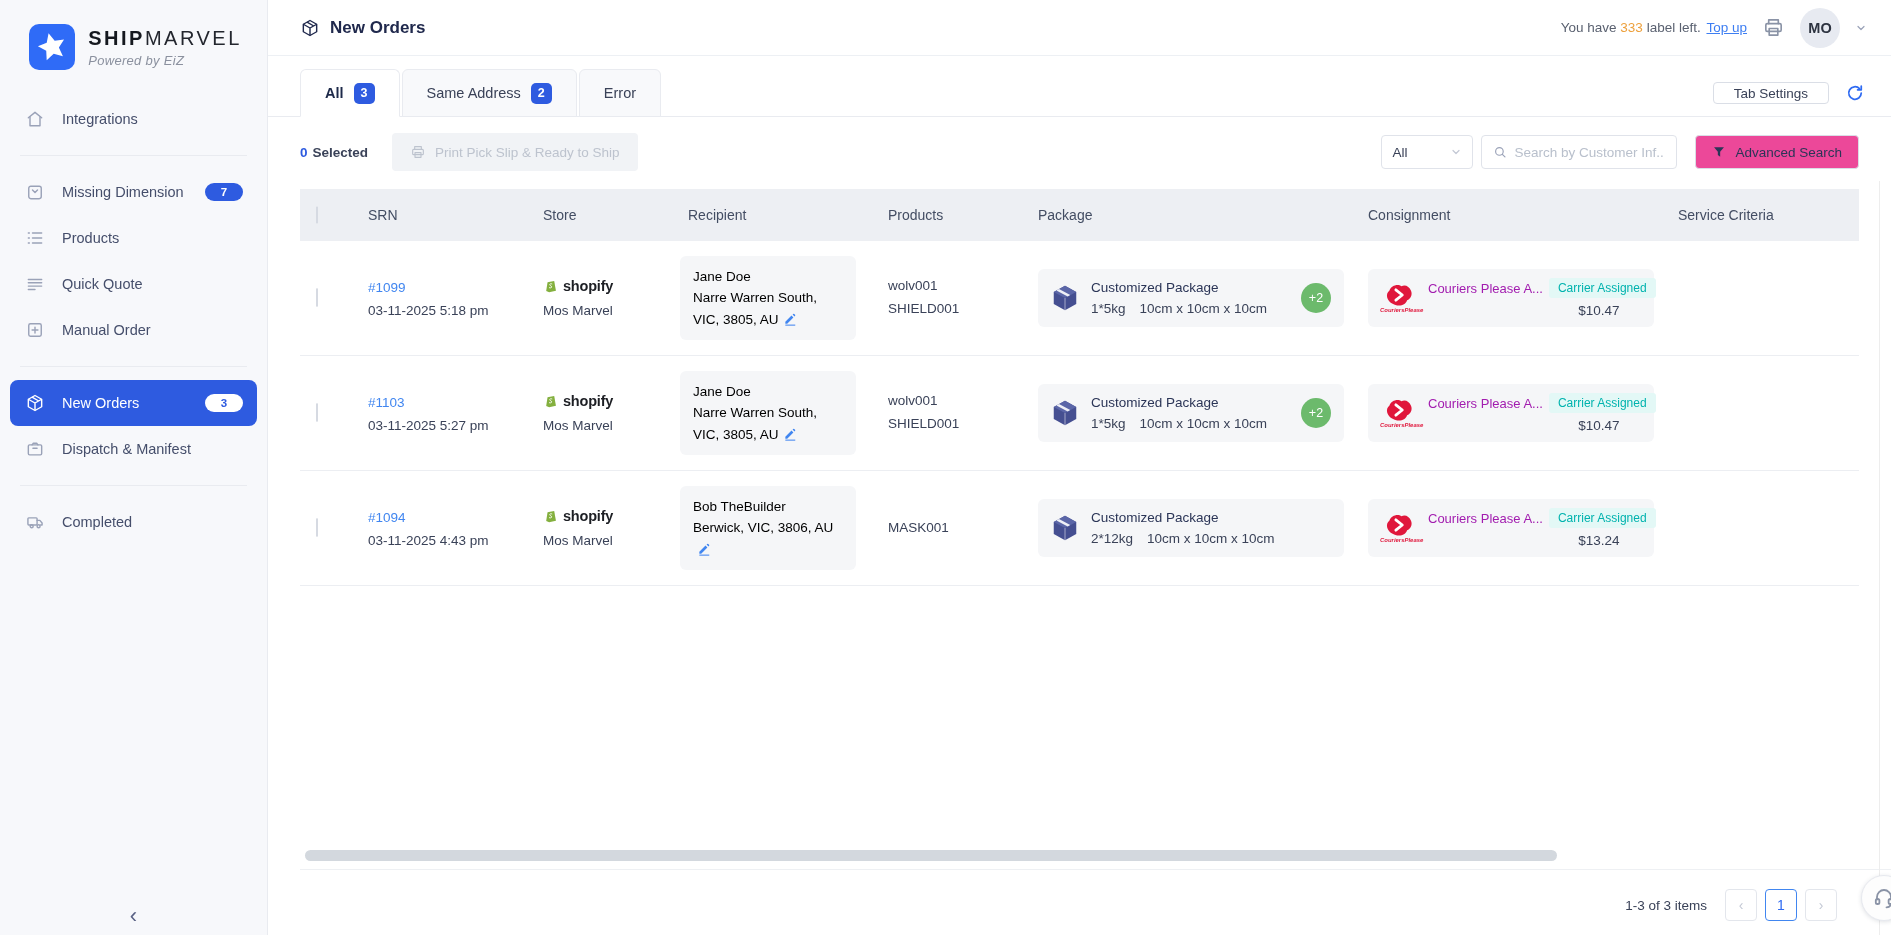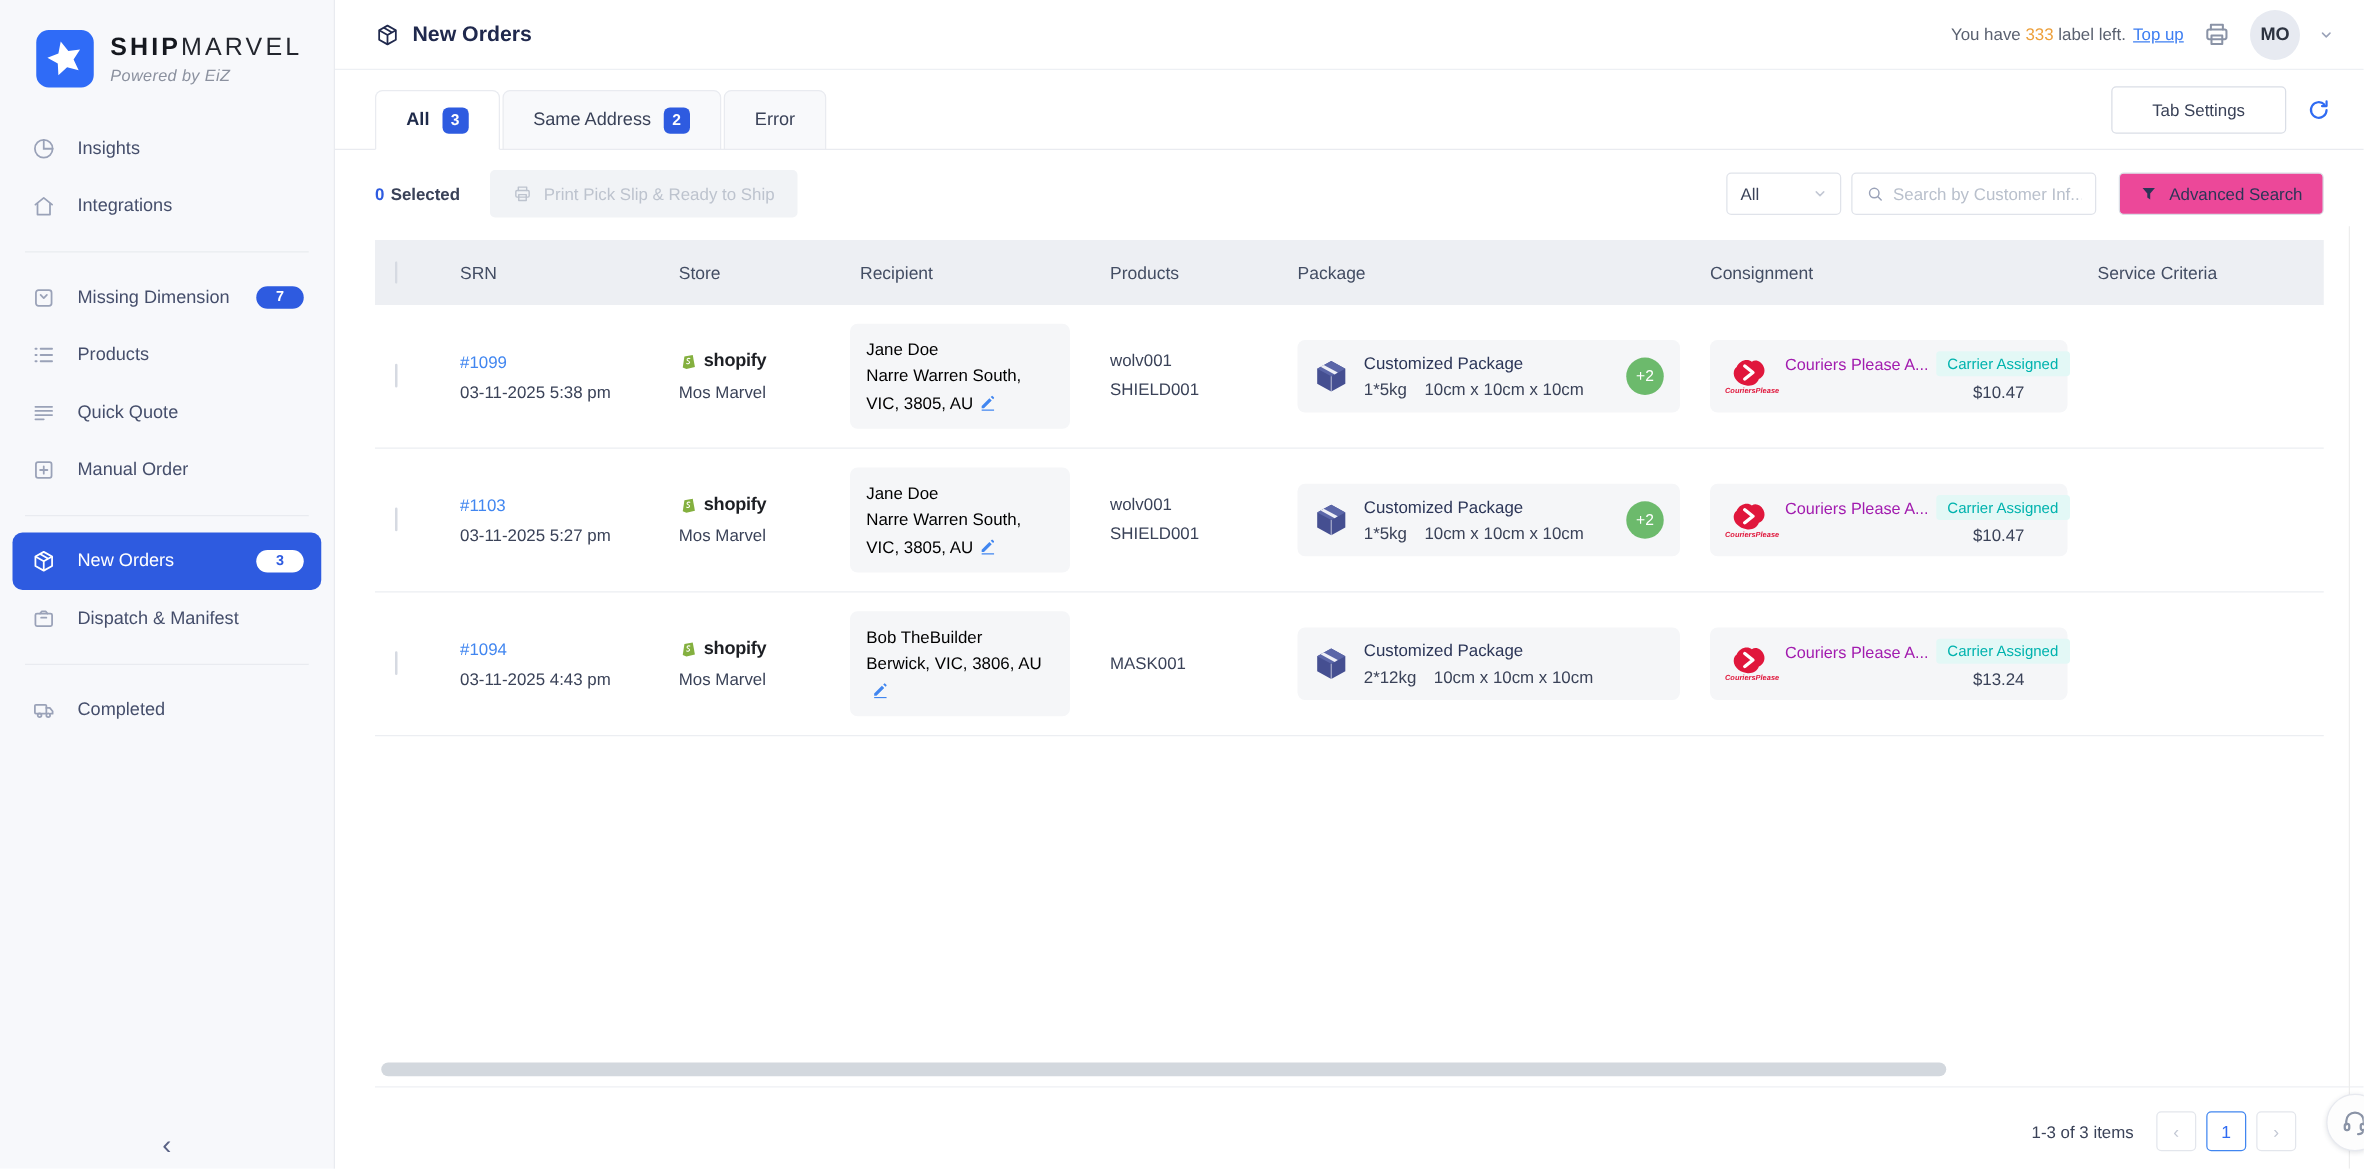--- a/index.html
+++ b/index.html
@@ -84,21 +84,21 @@
     border-radius:6px 6px 0 0;
   }
   .tab.active { background:#fff; border-bottom-color:#fff; color:#1e2a4a; font-weight:700; }
   .tab-badge {
     background:#2e5be0; color:#fff; min-width:21px; height:21px; padding:0 5px;
     border-radius:5px; font-size:12.5px; font-weight:700;
     display:flex; align-items:center; justify-content:center;
   }
   .strip-right { margin-left:auto; display:flex; align-items:center; gap:16px; padding-bottom:12px; }
   .tab-settings-btn {
-    height:38px; padding:0 32px; background:#fff; border:1px solid #dadee6; border-radius:4px;
+    height:22px; padding:0 20px; background:#fff; border:1px solid #dadee6; border-radius:4px;
     font-size:13.5px; color:#3a4258; display:flex; align-items:center; cursor:pointer;
     font-family:"Liberation Sans", sans-serif;
   }
   .refresh-icon { width:20px; height:20px; color:#2f6bf2; cursor:pointer; }
   .refresh-icon svg { width:20px; height:20px; }
 
   
   .toolbar { display:flex; align-items:center; padding:16px 32px 14px 32px; flex-shrink:0; }
   .selected-label { font-size:13.5px; font-weight:700; color:#3a4258; white-space:nowrap; }
   .sel-count { color:#2e5be0; margin-right:5px; }
@@ -301,28 +301,20 @@
     <div class="logo-text">
       <div class="logo-name"><b>SHIP</b><span>MARVEL</span></div>
       <div class="logo-tagline">Powered by EiZ</div>
     </div>
   </div>
 
   <nav class="nav">
     <div class="nav-item">
       <span class="ni-icon">
           <svg>
-            <use href="#i-pie"></use>
-          </svg>
-        </span>
-      <span class="ni-label">Insights</span>
-    </div>
-    <div class="nav-item">
-      <span class="ni-icon">
-          <svg>
             <use href="#i-home"></use>
           </svg>
         </span>
       <span class="ni-label">Integrations</span>
     </div>
     <div class="nav-divider"></div>
     <div class="nav-item">
       <span class="ni-icon">
           <svg>
             <use href="#i-bagv"></use>
@@ -484,21 +476,21 @@
       <div class="cell">Products</div>
       <div class="cell">Package</div>
       <div class="cell">Consignment</div>
       <div class="cell">Service Criteria</div>
     </div>
 
     <div class="trow">
       <div class="cell" style="padding:0"><span class="checkbox"></span></div>
       <div class="cell">
         <a class="srn-link">#1099</a>
-        <div class="srn-date">03-11-2025 5:38 pm</div>
+        <div class="srn-date">03-11-2025 5:18 pm</div>
       </div>
       <div class="cell">
         <div class="store-logo">
           <svg>
               <use href="#i-shopify-bag"></use>
             </svg>
           <span class="store-word">shopify</span>
         </div>
         <div class="store-name">Mos Marvel</div>
       </div>

